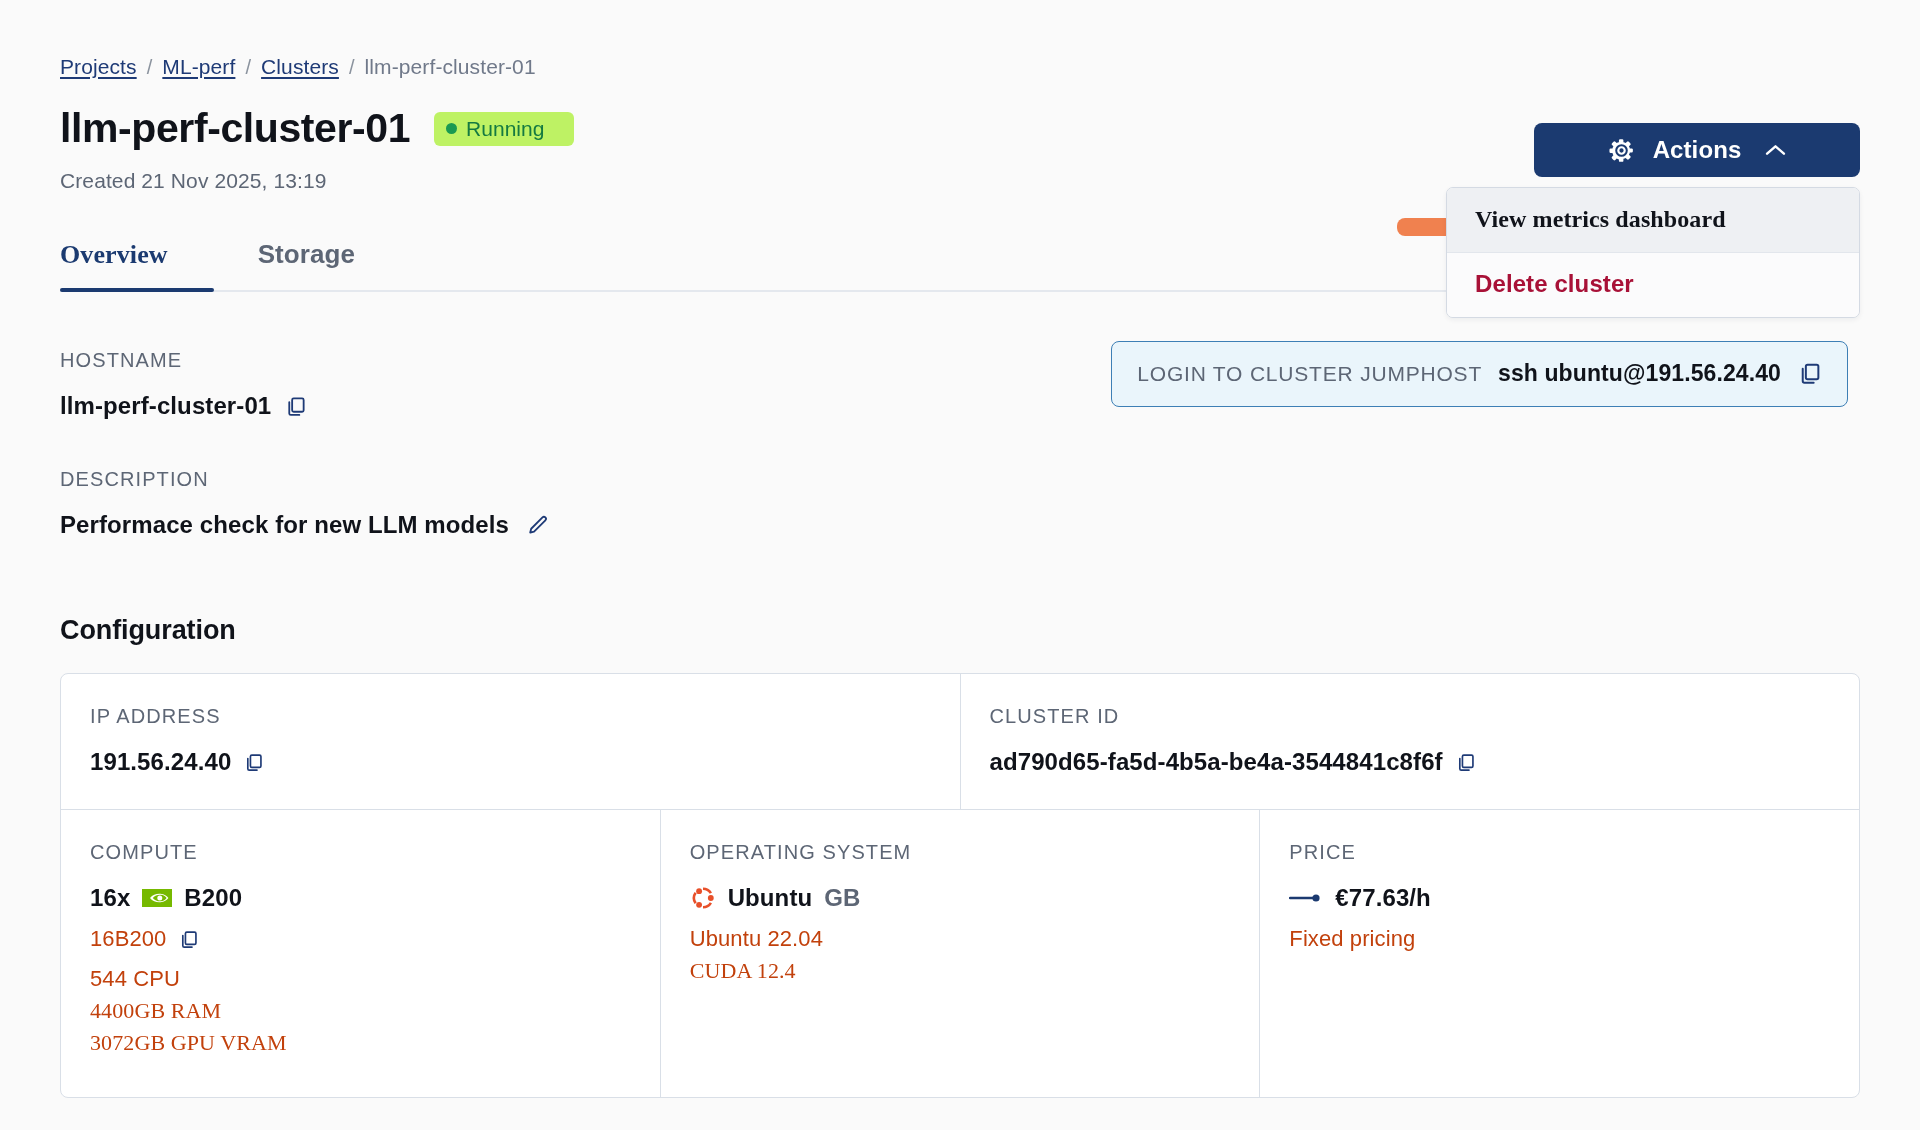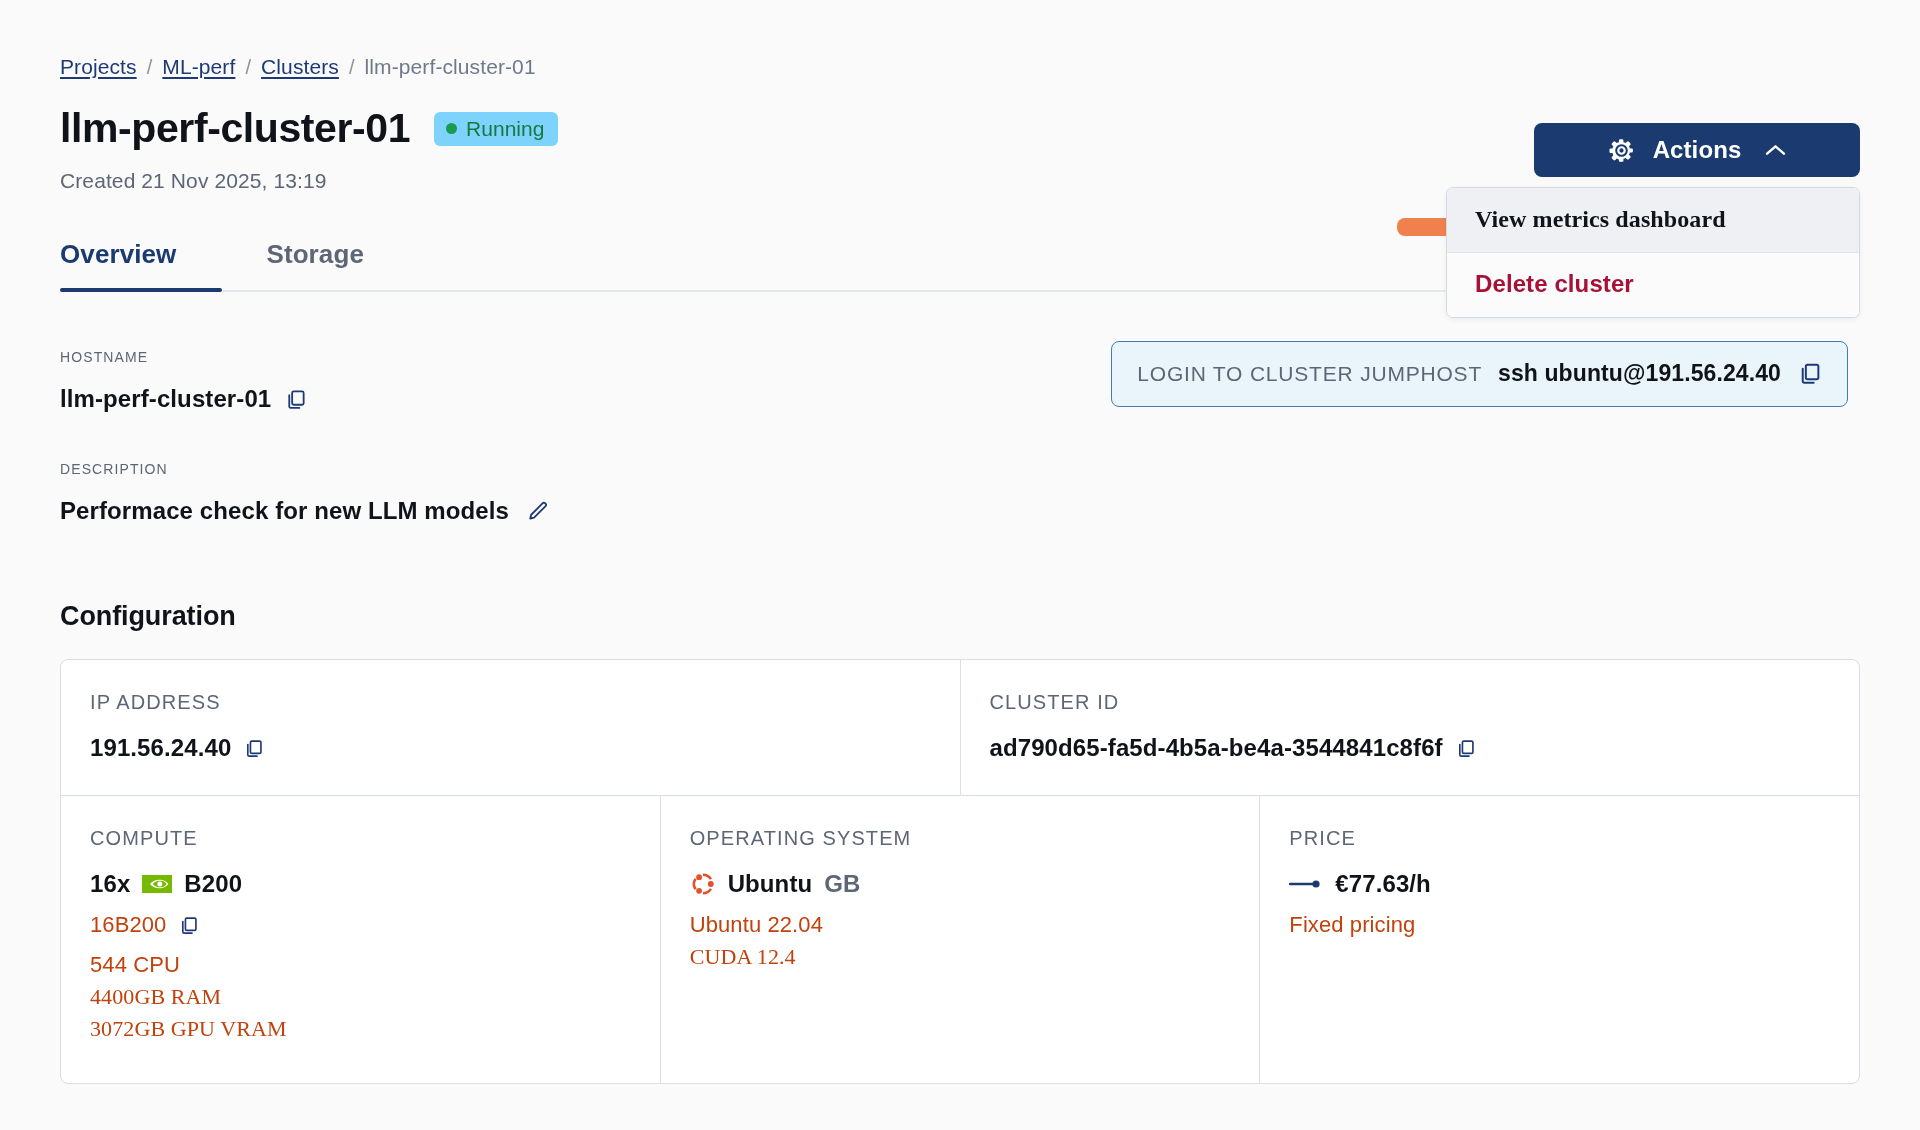--- a/index.html
+++ b/index.html
@@ -51,25 +51,25 @@
     font-size: 41px;
     font-weight: 700;
     color: #10131a;
     letter-spacing: -0.4px;
     line-height: 1;
   }
   .status-badge {
     display: inline-flex;
     align-items: center;
     gap: 9px;
-    background: #7dd3fc;
+    background: #bef264;
     color: #147a41;
     font-size: 21px;
     font-weight: 500;
-    padding: 6px 14px 7px 12px;
+    padding: 6px 30px 7px 12px;
     border-radius: 6px;
     line-height: 1;
   }
   .status-dot {
     width: 11px; height: 11px; border-radius: 50%;
     background: #1a9a52;
     display: block;
   }
   .created-line {
     margin-top: 20px;
@@ -152,34 +152,34 @@
     font-size: 26px;
     font-weight: 700;
     padding: 0 44px 20px 44px;
     cursor: pointer;
     color: #5d6675;
     letter-spacing: .1px;
     position: relative;
     background: none; border: none; font-family: inherit;
   }
   .tab:first-child { padding-left: 0; padding-right: 46px; }
-  .tab.active { color: #1b3a70; }
+  .tab.active { color: #1b3a70; font-family: Liberation Serif, serif; }
   .tab.active::after {
     content: "";
     position: absolute;
     left: 0; right: 0; bottom: -2px;
     height: 4px;
     background: #1b3a70;
     border-radius: 2px;
   }
 
   
   .detail-area { position: relative; margin-top: 57px; }
   .field-label {
-    font-size: 14px;
+    font-size: 20px;
     color: #5d6675;
     letter-spacing: 1.1px;
     text-transform: uppercase;
     font-weight: 400;
   }
   .field-value {
     margin-top: 20px;
     font-size: 24px;
     color: #10131a;
     font-weight: 600;

